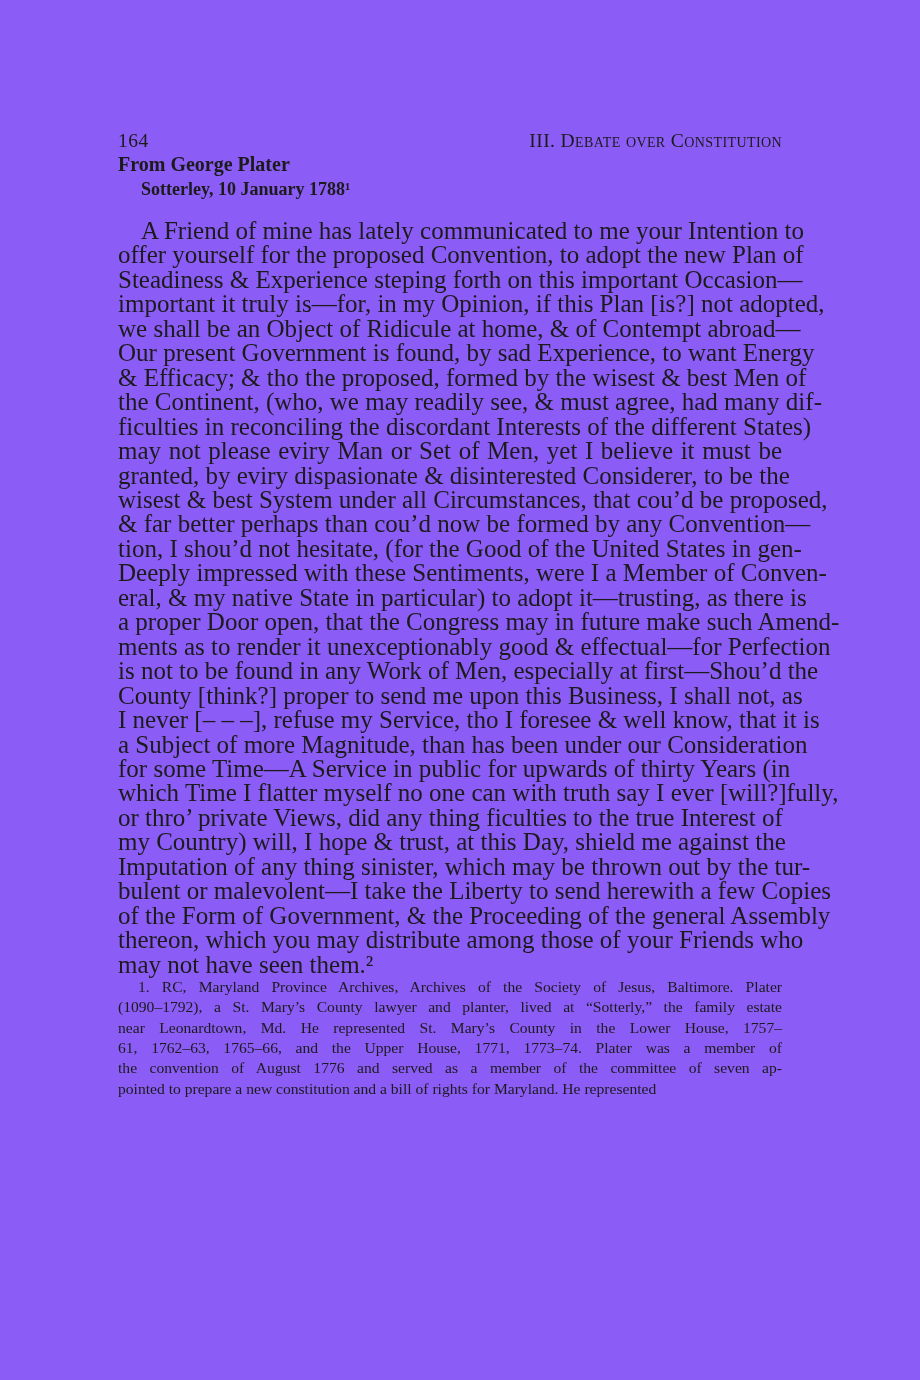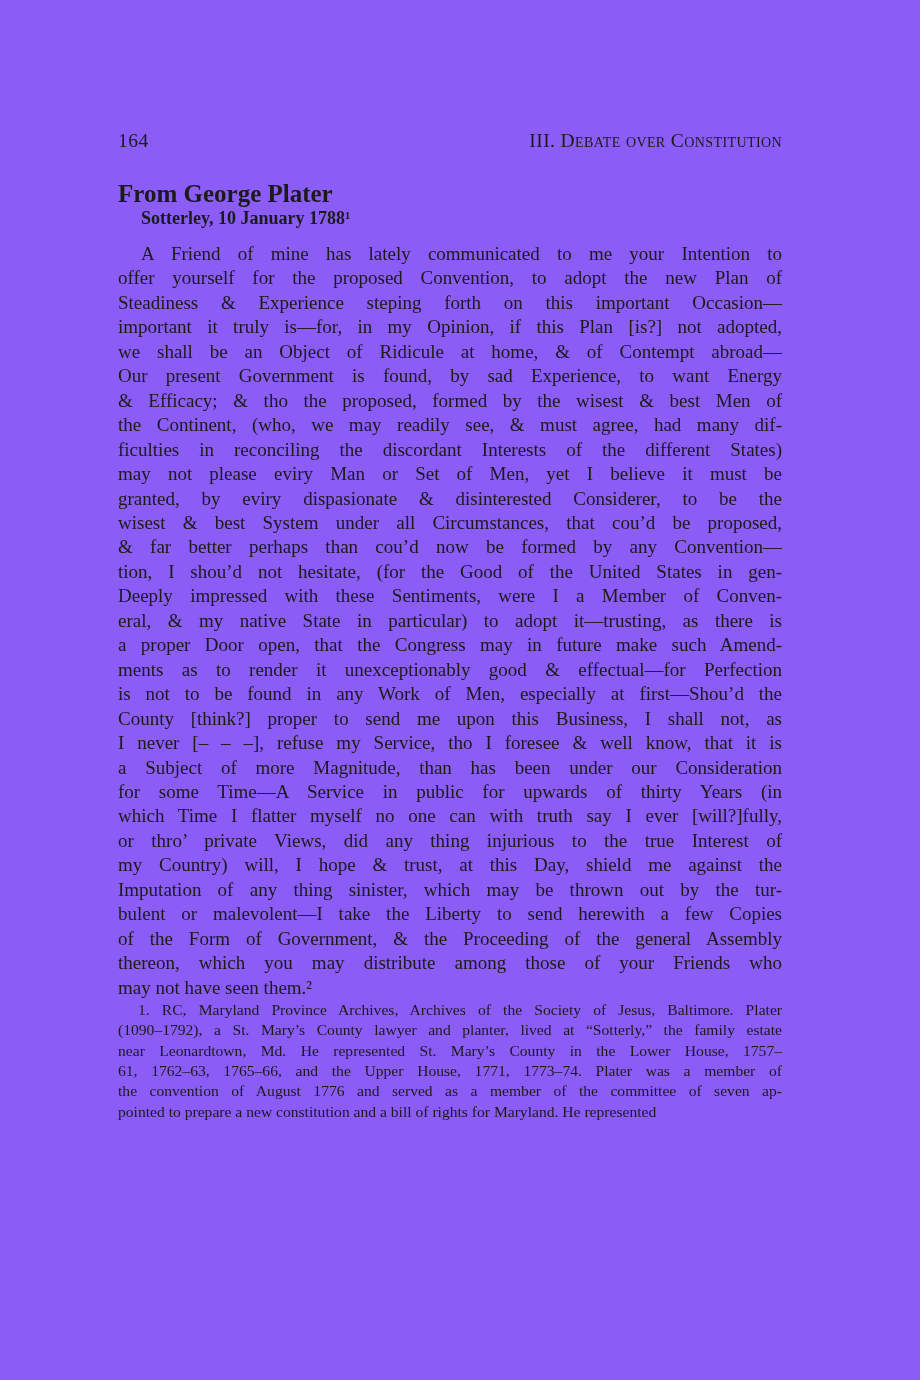--- a/index.html
+++ b/index.html
@@ -26,34 +26,33 @@
     line-height: 22px;
   }
   .page-number {
     letter-spacing: 0.5px;
   }
   .running-head {
     font-variant: small-caps;
     letter-spacing: 0.4px;
   }
   .letter-heading {
-    margin-top: 29px;
     font-weight: bold;
-    font-size: 25px;
+    font-size: 20px;
     line-height: 25px;
   }
   .letter-dateline {
     font-weight: bold;
     font-size: 18px;
     line-height: 25px;
     padding-left: 23px;
   }
   .letter-body {
-    margin-top: 11px;
-    font-size: 19px;
+    margin-top: 17px;
+    font-size: 25px;
     line-height: 24.45px;
   }
   .body-line {
     text-align: justify;
     text-align-last: justify;
     white-space: nowrap;
   }
   .body-line:first-child {
     padding-left: 23px;
   }
@@ -108,21 +107,21 @@
       <div class="body-line">Deeply impressed with these Sentiments, were I a Member of Conven-</div>
       <div class="body-line">eral, &amp; my native State in particular) to adopt it—trusting, as there is</div>
       <div class="body-line">a proper Door open, that the Congress may in future make such Amend-</div>
       <div class="body-line">ments as to render it unexceptionably good &amp; effectual—for Perfection</div>
       <div class="body-line">is not to be found in any Work of Men, especially at first—Shou’d the</div>
       <div class="body-line">County [think?] proper to send me upon this Business, I shall not, as</div>
       <div class="body-line">I never [– – –], refuse my Service, tho I foresee &amp; well know, that it is</div>
       <div class="body-line">a Subject of more Magnitude, than has been under our Consideration</div>
       <div class="body-line">for some Time—A Service in public for upwards of thirty Years (in</div>
       <div class="body-line">which Time I flatter myself no one can with truth say I ever [will?]fully,</div>
-      <div class="body-line">or thro’ private Views, did any thing injurious to the true Interest of</div>
+      <div class="body-line">or thro’ private Views, did any thing ficulties to the true Interest of</div>
       <div class="body-line">my Country) will, I hope &amp; trust, at this Day, shield me against the</div>
       <div class="body-line">Imputation of any thing sinister, which may be thrown out by the tur-</div>
       <div class="body-line">bulent or malevolent—I take the Liberty to send herewith a few Copies</div>
       <div class="body-line">of the Form of Government, &amp; the Proceeding of the general Assembly</div>
       <div class="body-line">thereon, which you may distribute among those of your Friends who</div>
       <div class="body-line">may not have seen them.²</div>
     </div>
 
   <div class="footnotes">
       <div class="footnote-line">1. RC, Maryland Province Archives, Archives of the Society of Jesus, Baltimore. Plater</div>

